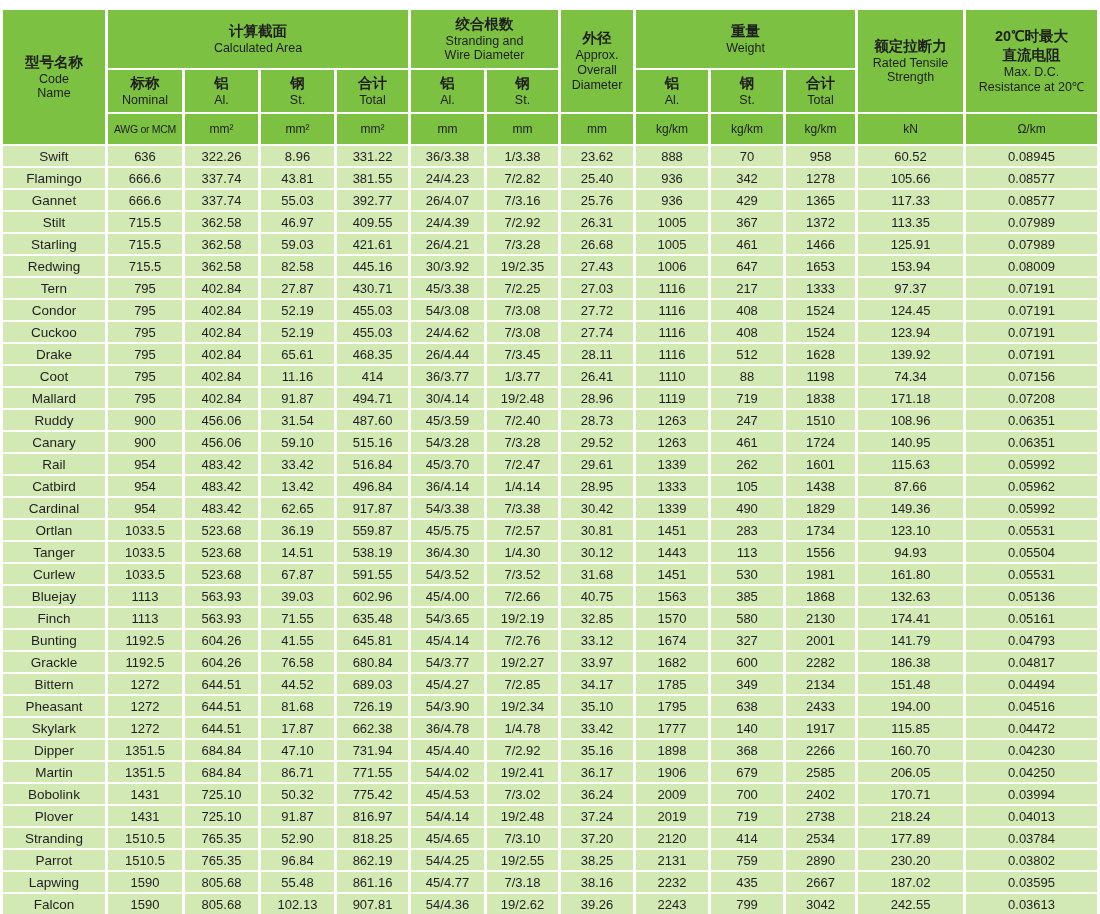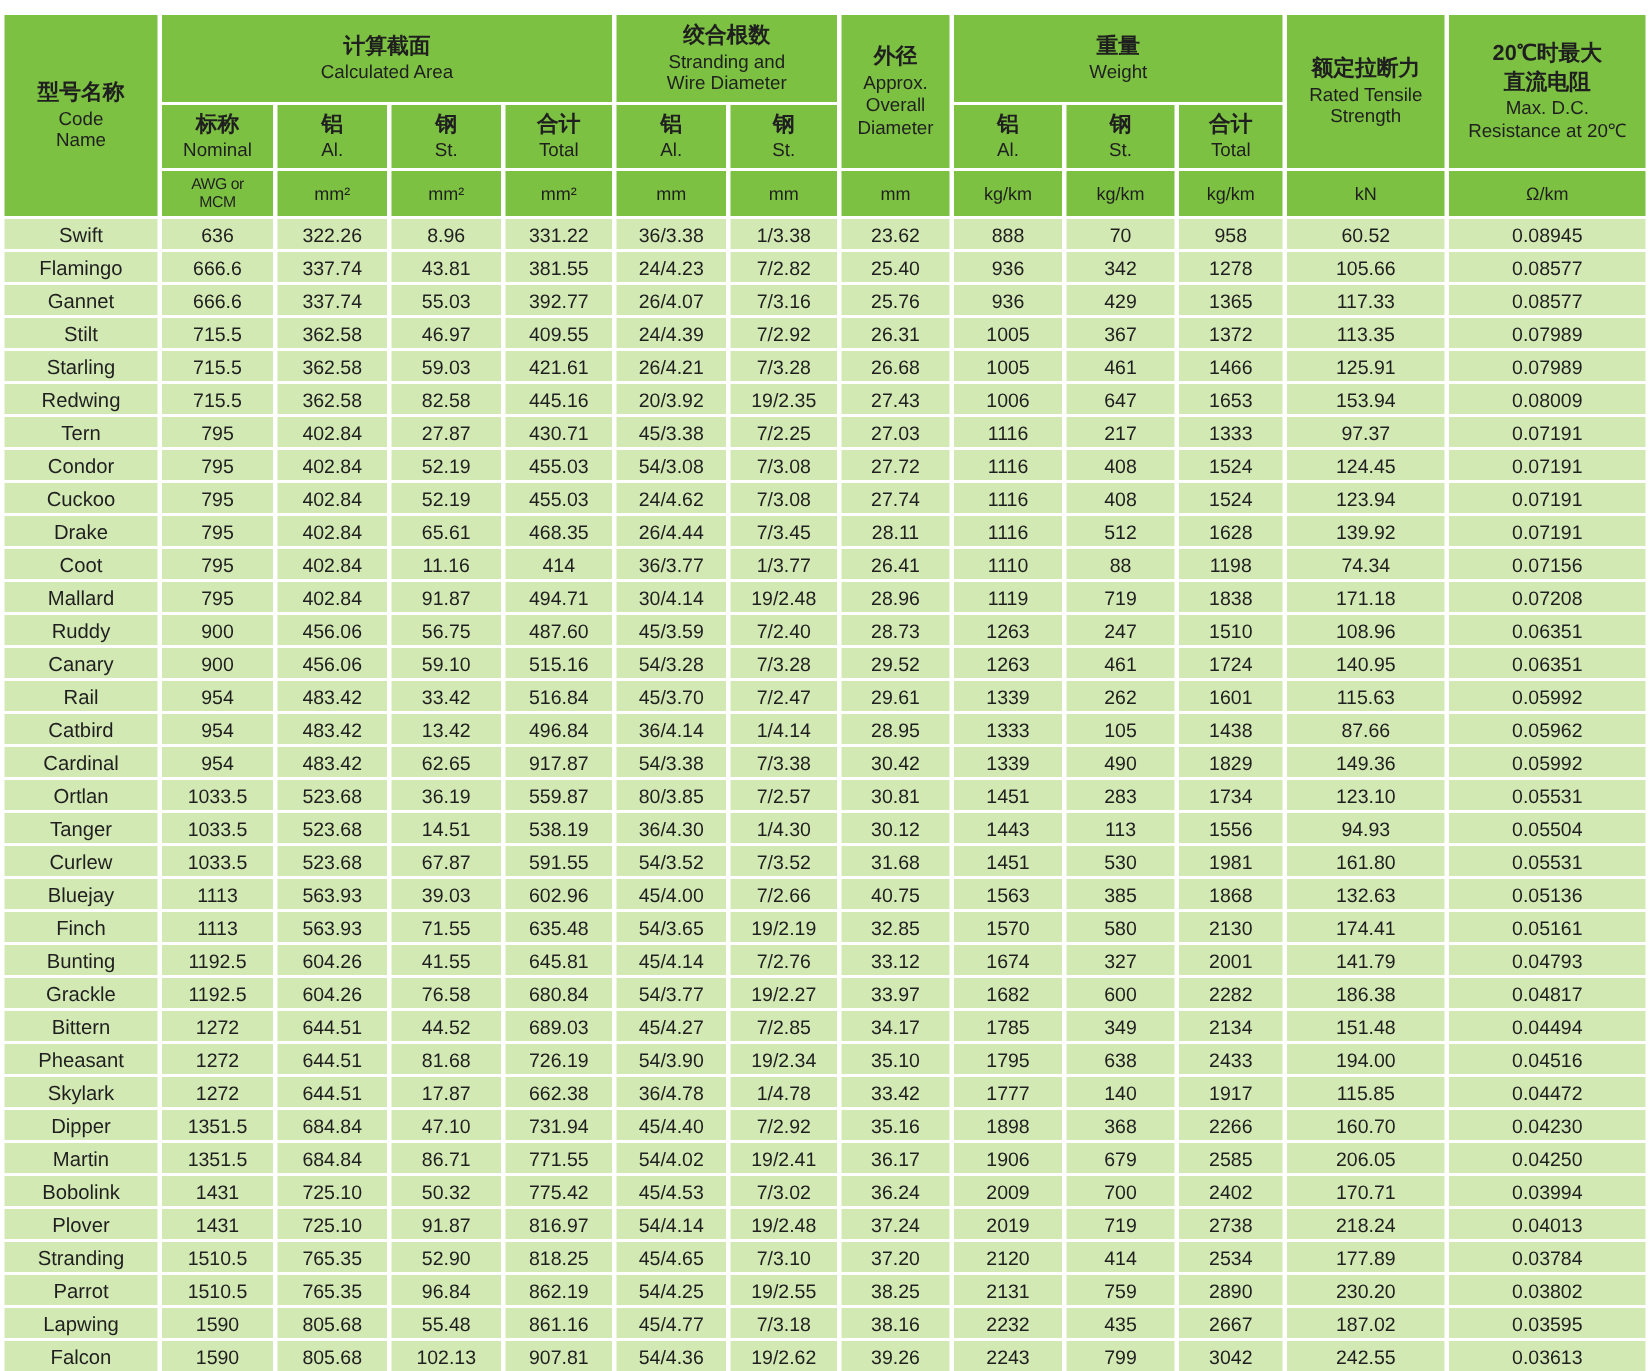--- a/index.html
+++ b/index.html
@@ -35,21 +35,21 @@
     font-weight: normal;
     font-size: 12.5px;
     line-height: 1.18;
     white-space: pre-line;
   }
   tr.group-row th { height: 58px; }
   tr.sub-row th { height: 42px; }
   tr.units-row th {
     height: 30px;
     font-size: 12px;
-    padding: 0 14px;
+    padding: 0 1px;
   }
   tr.units-row th[data-name="unit-nominal"] { font-size: 10.5px; letter-spacing: -0.3px; }
   tbody td {
     background: #d3e9b4;
     height: 20px;
     text-align: center;
     vertical-align: middle;
     font-size: 13px;
     padding: 0 1px;
     white-space: nowrap;
@@ -242,21 +242,21 @@
         <td data-name="cell-total-weight">1466</td>
         <td data-name="cell-tensile">125.91</td>
         <td data-name="cell-resistance">0.07989</td>
       </tr>
       <tr data-name="table-row">
         <td data-name="cell-code-name">Redwing</td>
         <td data-name="cell-nominal">715.5</td>
         <td data-name="cell-al-area">362.58</td>
         <td data-name="cell-st-area">82.58</td>
         <td data-name="cell-total-area">445.16</td>
-        <td data-name="cell-al-stranding">20/3.92</td>
+        <td data-name="cell-al-stranding">30/3.92</td>
         <td data-name="cell-st-stranding">19/2.35</td>
         <td data-name="cell-diameter">27.43</td>
         <td data-name="cell-al-weight">1006</td>
         <td data-name="cell-st-weight">647</td>
         <td data-name="cell-total-weight">1653</td>
         <td data-name="cell-tensile">153.94</td>
         <td data-name="cell-resistance">0.08009</td>
       </tr>
       <tr data-name="table-row">
         <td data-name="cell-code-name">Tern</td>
@@ -345,21 +345,21 @@
         <td data-name="cell-al-weight">1119</td>
         <td data-name="cell-st-weight">719</td>
         <td data-name="cell-total-weight">1838</td>
         <td data-name="cell-tensile">171.18</td>
         <td data-name="cell-resistance">0.07208</td>
       </tr>
       <tr data-name="table-row">
         <td data-name="cell-code-name">Ruddy</td>
         <td data-name="cell-nominal">900</td>
         <td data-name="cell-al-area">456.06</td>
-        <td data-name="cell-st-area">56.75</td>
+        <td data-name="cell-st-area">31.54</td>
         <td data-name="cell-total-area">487.60</td>
         <td data-name="cell-al-stranding">45/3.59</td>
         <td data-name="cell-st-stranding">7/2.40</td>
         <td data-name="cell-diameter">28.73</td>
         <td data-name="cell-al-weight">1263</td>
         <td data-name="cell-st-weight">247</td>
         <td data-name="cell-total-weight">1510</td>
         <td data-name="cell-tensile">108.96</td>
         <td data-name="cell-resistance">0.06351</td>
       </tr>
@@ -422,21 +422,21 @@
         <td data-name="cell-total-weight">1829</td>
         <td data-name="cell-tensile">149.36</td>
         <td data-name="cell-resistance">0.05992</td>
       </tr>
       <tr data-name="table-row">
         <td data-name="cell-code-name">Ortlan</td>
         <td data-name="cell-nominal">1033.5</td>
         <td data-name="cell-al-area">523.68</td>
         <td data-name="cell-st-area">36.19</td>
         <td data-name="cell-total-area">559.87</td>
-        <td data-name="cell-al-stranding">80/3.85</td>
+        <td data-name="cell-al-stranding">45/5.75</td>
         <td data-name="cell-st-stranding">7/2.57</td>
         <td data-name="cell-diameter">30.81</td>
         <td data-name="cell-al-weight">1451</td>
         <td data-name="cell-st-weight">283</td>
         <td data-name="cell-total-weight">1734</td>
         <td data-name="cell-tensile">123.10</td>
         <td data-name="cell-resistance">0.05531</td>
       </tr>
       <tr data-name="table-row">
         <td data-name="cell-code-name">Tanger</td>

